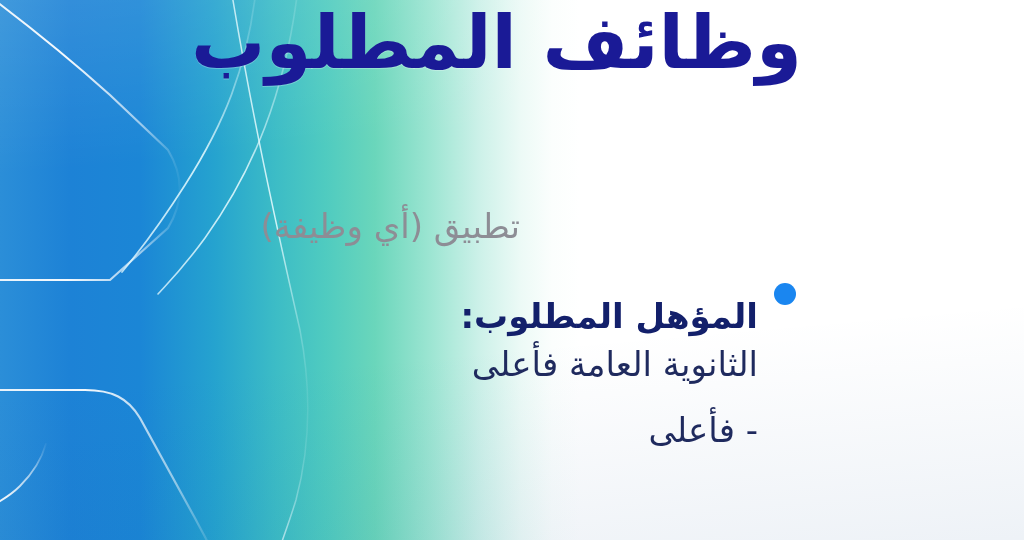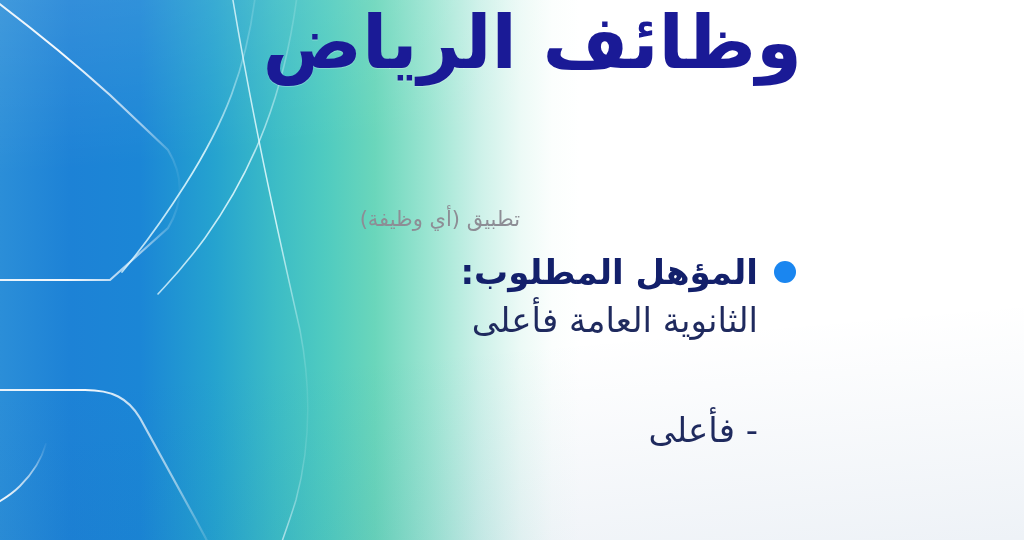--- a/index.html
+++ b/index.html
@@ -75,21 +75,21 @@
     white-space:nowrap;
     text-shadow:0 1px 0 rgba(255,255,255,0.25);
   }
   .title-line + .title-line{ margin-top:4px; }
 
   .subtitle{
     position:absolute;
     top:208px;
     right:504px;
     color:#8d8d95;
-    font-size:21px;
+    font-size:34px;
     font-weight:400;
     line-height:1.1;
     white-space:nowrap;
   }
 
   
   .section{
     position:absolute;
     right:228px;
     width:560px;
@@ -110,20 +110,21 @@
     border-radius:50%;
     background:#1a86f0;
     box-shadow:0 0 0 3px rgba(255,255,255,0.55);
   }
   .sec-title{
     color:#13206b;
     font-weight:700;
     font-size:34px;
     line-height:1.2;
     white-space:nowrap;
+    margin-top:44px;
   }
   .sec-body{
     margin-top:6px;
     padding-right:38px;
     color:#1f2a5e;
     font-weight:400;
     font-size:34px;
     line-height:1.28;
     white-space:nowrap;
   }
@@ -165,21 +166,21 @@
 
     <path d="M 228 -30 C 252 120 282 250 300 330 C 312 392 310 448 296 500
              C 288 526 282 540 280 548" stroke="url(#lineFade2)" stroke-width="1.5" fill="none" stroke-linecap="round"></path>
   </svg>
 
   <div class="bg-vert"></div>
 
   <div class="content">
 
     <div class="title-block">
-      <div class="title-line">وظائف الرياض</div>
+      <div class="title-line">وظائف المطلوب</div>
     </div>
 
     <div class="subtitle">تطبيق (أي وظيفة)</div>
 
     <div class="section s1">
       <div class="sec-head">
         <span class="dot"></span>
         <span class="sec-title">المؤهل المطلوب:</span>
       </div>
       <div class="sec-body">

